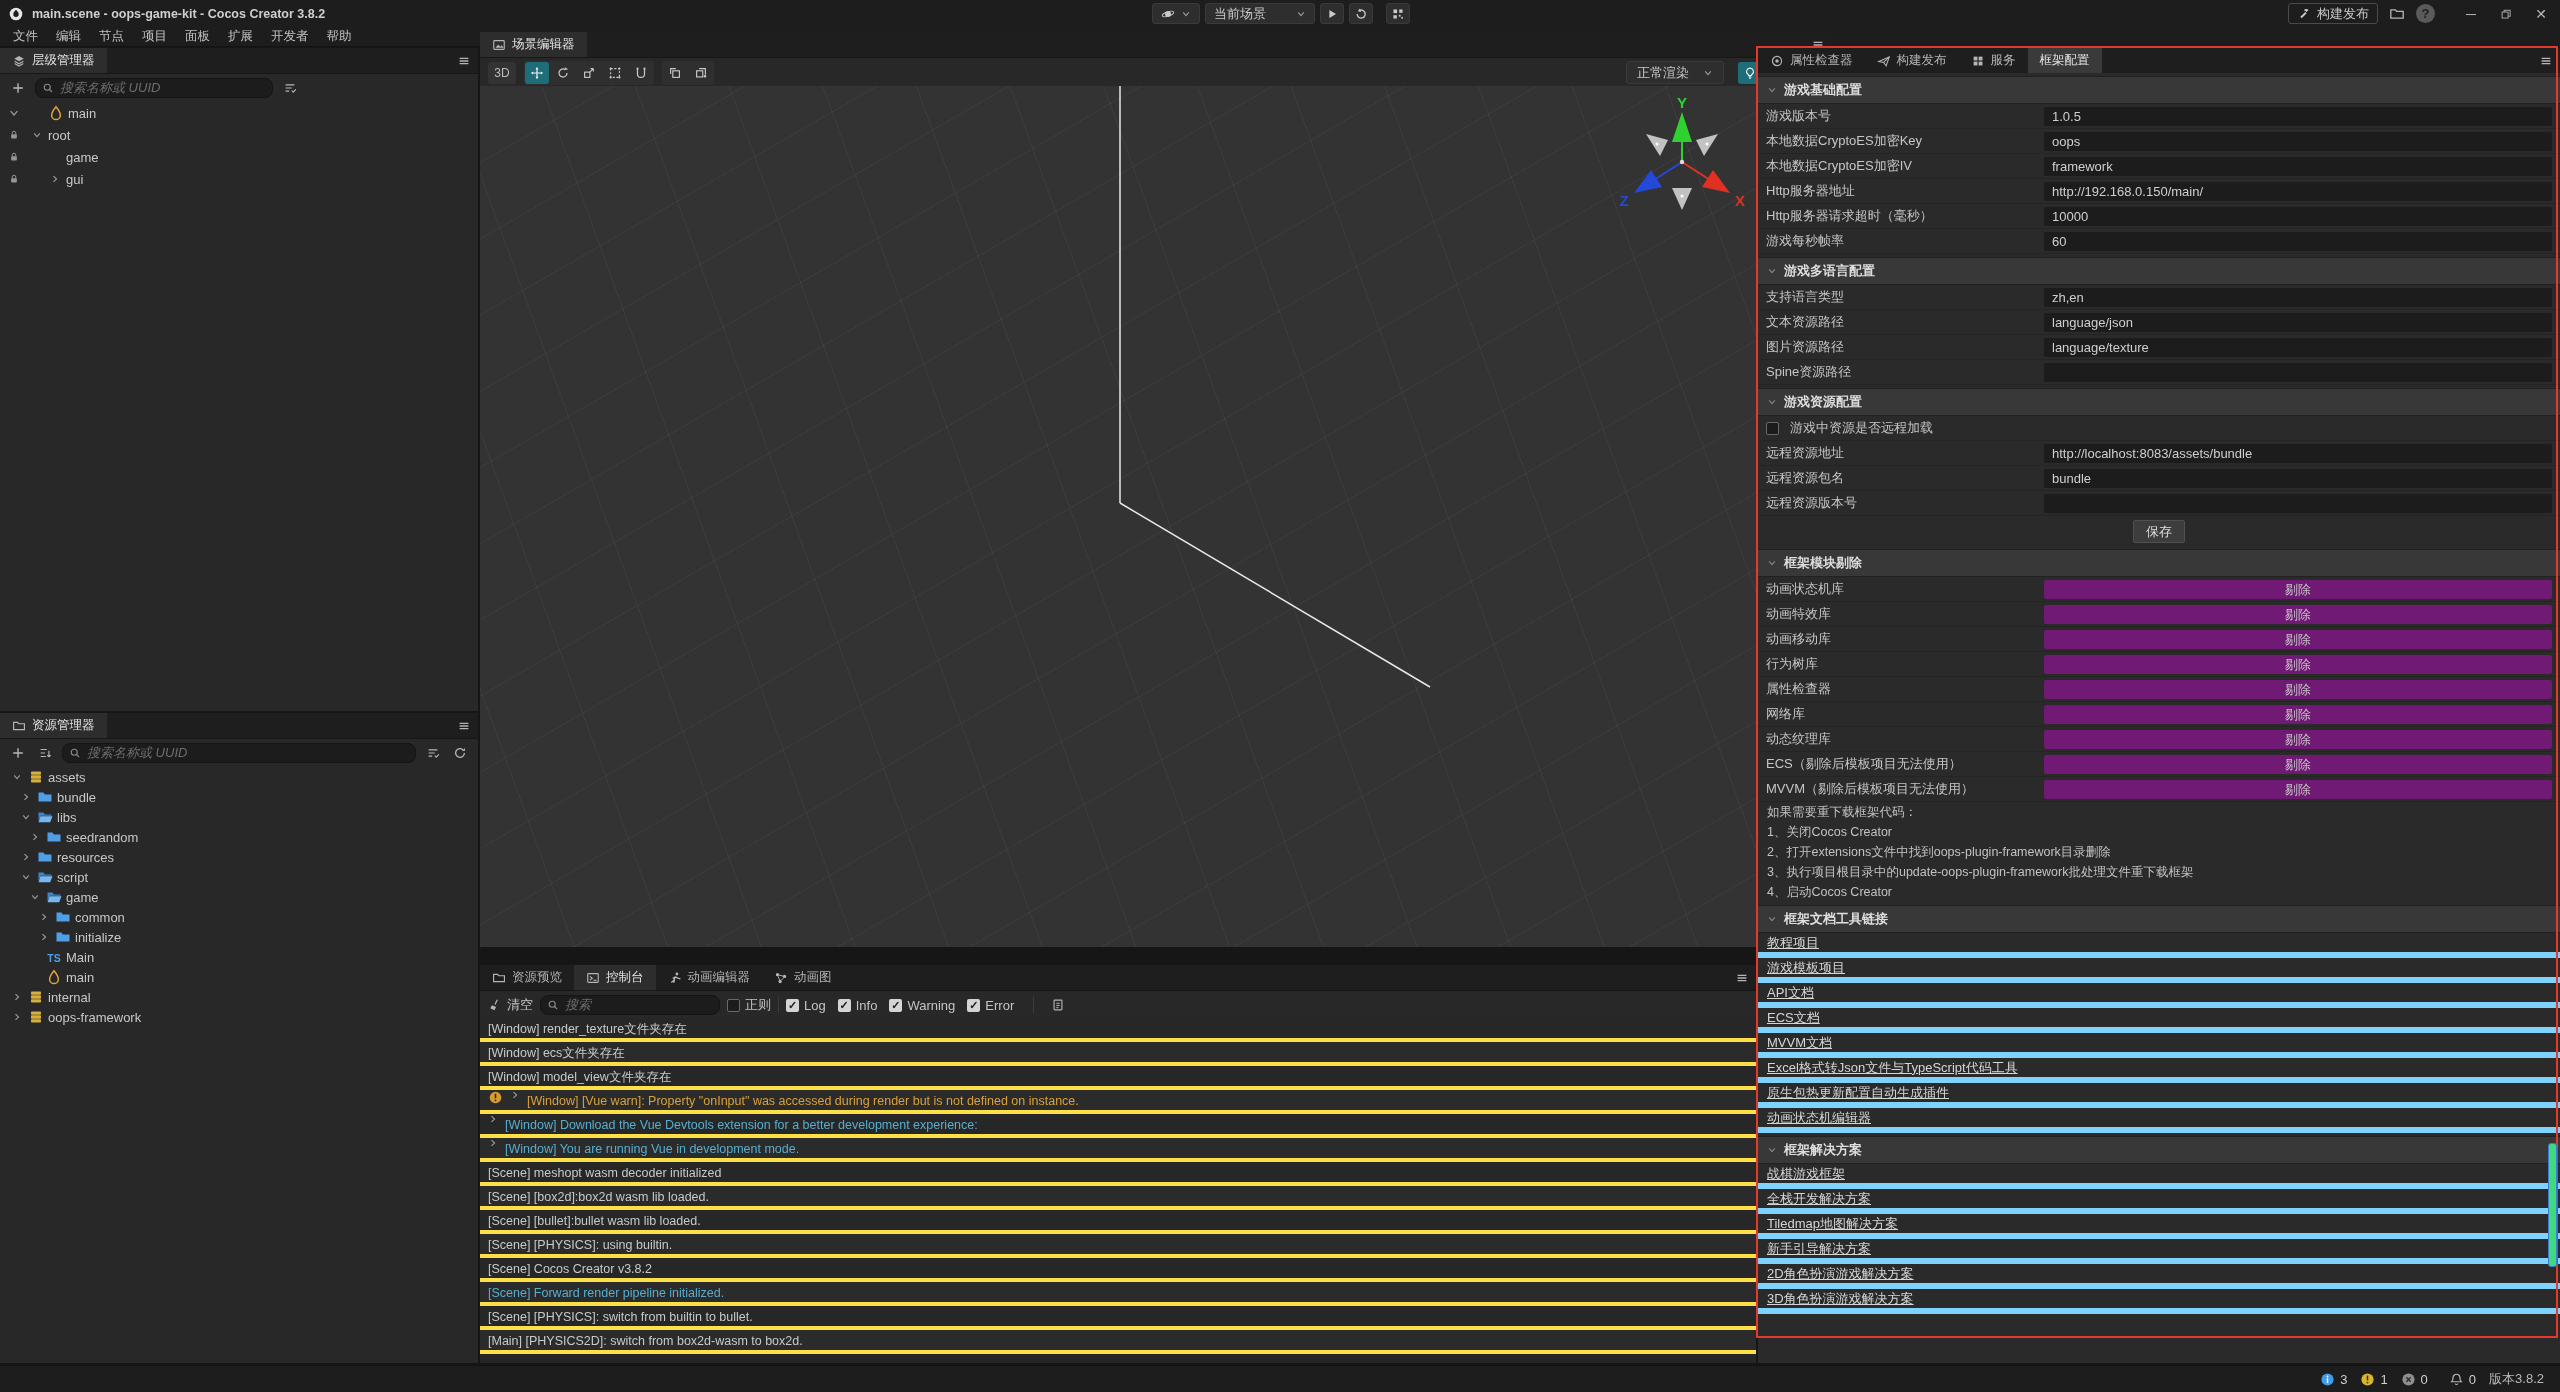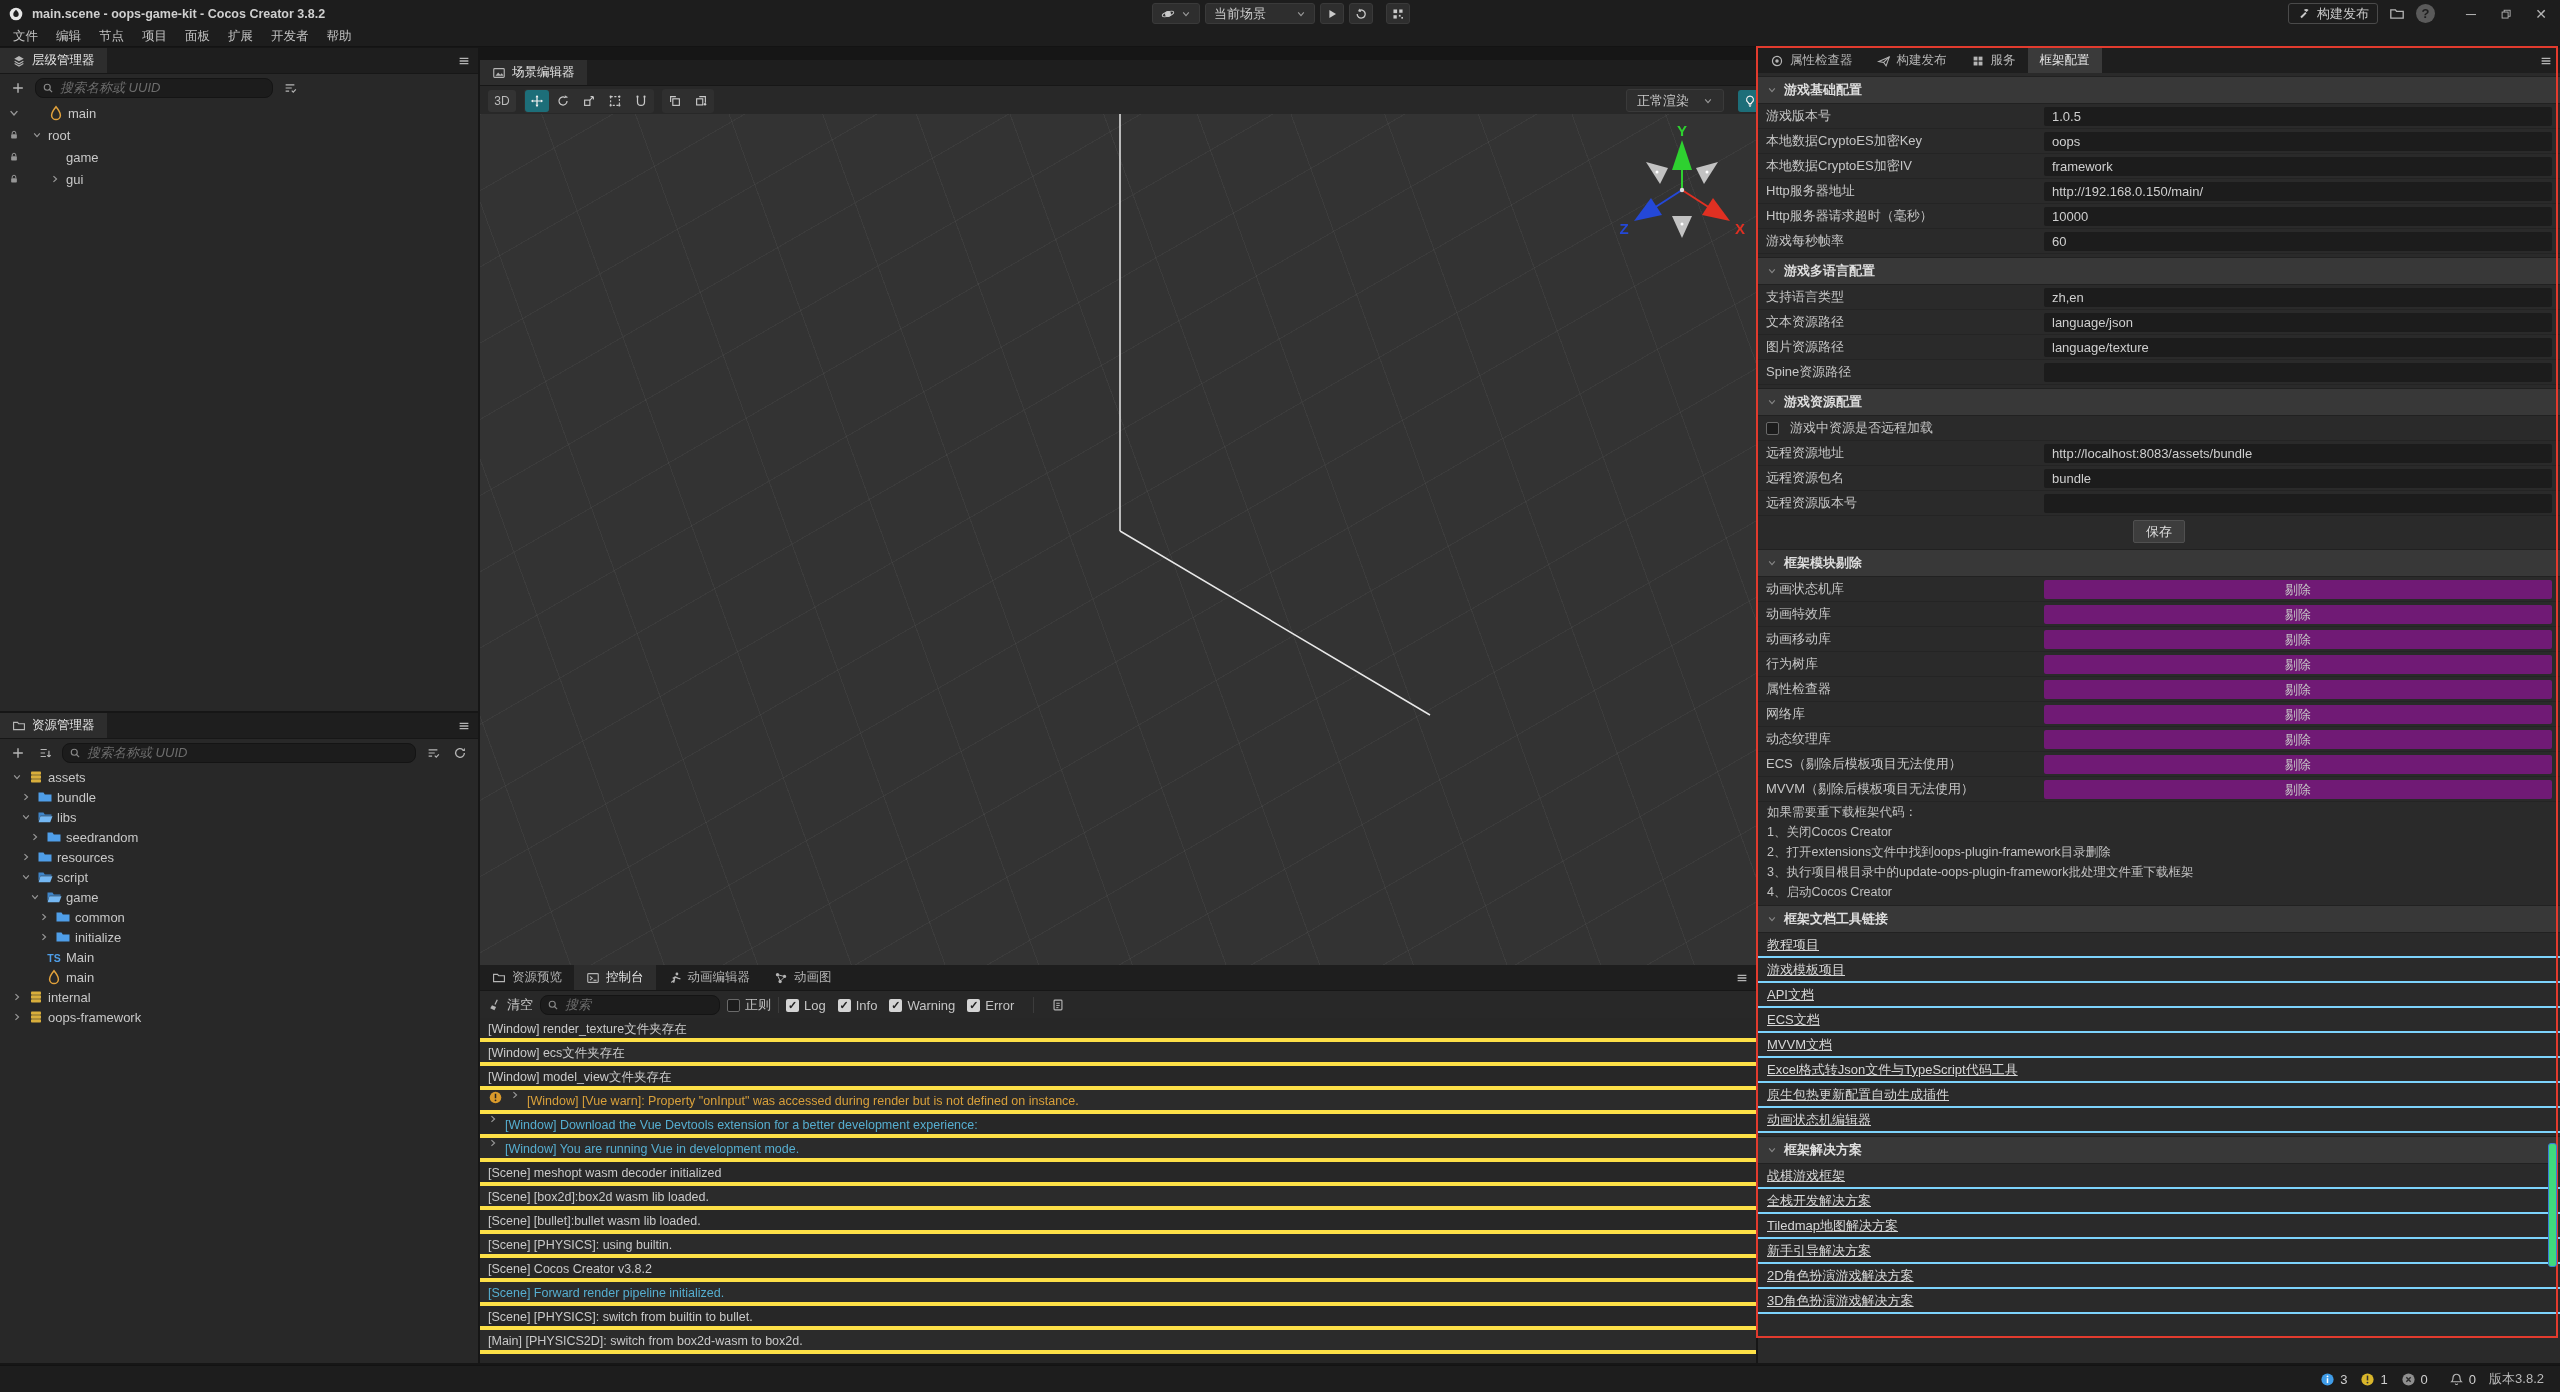--- a/index.html
+++ b/index.html
@@ -31,21 +31,21 @@
 
   
   .menubar{position:absolute;left:0;top:27px;width:2560px;height:20px;background:#1d1d1d;
            display:flex;align-items:center;padding-left:4px;border-bottom:1px solid #131313;box-sizing:border-box}
   .menu-item{padding:0 9px;color:#c2c2c2;height:100%;display:flex;align-items:center;font-size:12.5px}
 
   
   .panel{position:absolute;background:#282828;overflow:hidden}
   #hierarchy{left:0;top:48px;width:478px;height:663px}
   #assets{left:0;top:713px;width:478px;height:650px}
-  #scenePanel{left:480px;top:60px;width:1352px;height:915px}
+  #scenePanel{left:480px;top:32px;width:1352px;height:915px}
   #consolePanel{left:480px;top:965px;width:1276px;height:398px}
   #inspector{left:1758px;top:48px;width:802px;height:1315px;background:#2a2a2a}
 
   .tabbar{height:25px;background:#1e1e1e;display:flex;align-items:stretch;border-bottom:1px solid #171717}
   .tab{display:flex;align-items:center;gap:6px;padding:0 12px;color:#b4b4b4;font-size:12.5px}
   .tab.active{background:#2d2d2d;color:#e4e4e4}
   #inspector .tab.active{background:#3a3a3a}
   .hmenu{width:28px;display:flex;align-items:center;justify-content:center}
 
   .ptoolbar{height:28px;display:flex;align-items:center;padding:0 8px;gap:7px}
@@ -102,21 +102,21 @@
   #insp-content{position:absolute;left:0;top:25px;right:0;bottom:0;background:#2a2a2a}
   .sec-h{height:26px;background:#383838;display:flex;align-items:center;gap:7px;padding:0 9px;
          color:#dedede;font-weight:bold;border-top:1px solid #212121;border-bottom:1px solid #212121;margin-top:3px}
   .sec-h .icon svg{opacity:.8}
   .f-row{height:25px;display:flex;align-items:center;padding:0 8px;border-bottom:1px solid #242424;box-sizing:border-box;gap:6px}
   .f-label{width:272px;flex:none;color:#c6c6c6;white-space:nowrap;overflow:hidden}
   .f-value{flex:1;height:19px;line-height:19px;background:#1c1c1c;border-radius:2px;padding:0 8px;
            color:#cfcfcf;white-space:nowrap;overflow:hidden}
   .mod-btn{flex:1;height:19px;line-height:19px;background:#701a75;border-radius:2px;text-align:center;color:#c6c6c6}
   .note-row{height:20px;line-height:20px;padding:0 9px;color:#c2c2c2;white-space:nowrap;font-size:12.5px}
-  .link-row{height:25px;display:flex;align-items:center;padding:0 9px;border-bottom:2px solid #7dd3fc;box-sizing:border-box}
+  .link-row{height:25px;display:flex;align-items:center;padding:0 9px;border-bottom:6px solid #7dd3fc;box-sizing:border-box}
   .link-row a{color:#d6d6d6;text-decoration:underline}
   .save-row{height:30px;display:flex;align-items:center;justify-content:center}
   .save-btn{height:21px;line-height:21px;background:#3d3d3d;border:1px solid #505050;border-radius:2px;
             padding:0 12px;color:#ddd}
   #red-outline{position:absolute;left:1756px;top:46px;width:802px;height:1292px;border:2px solid #e23b2e;
                box-sizing:border-box;pointer-events:none;z-index:50}
   #insp-scrollthumb{position:absolute;left:2548px;top:1143px;width:7px;height:122px;background:#41d97e;
                     border:1px solid #3a7bd5;border-radius:3px;z-index:60}
 
   

